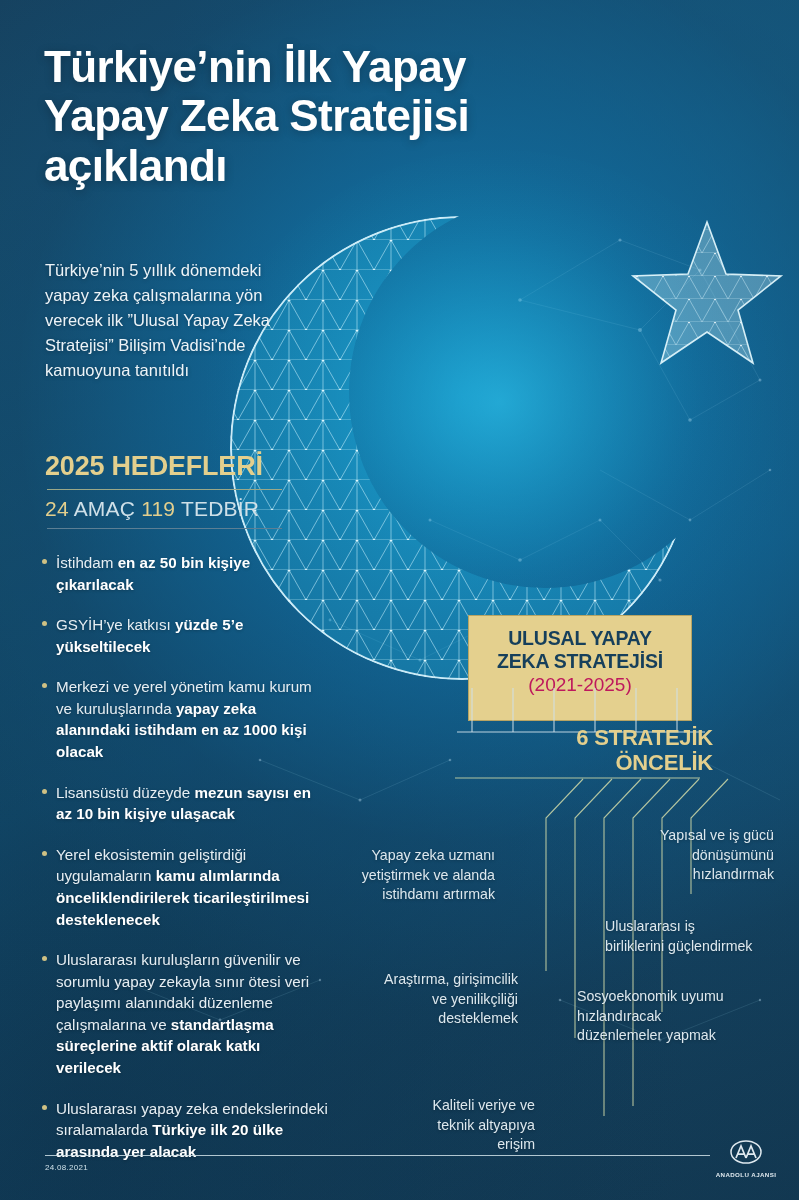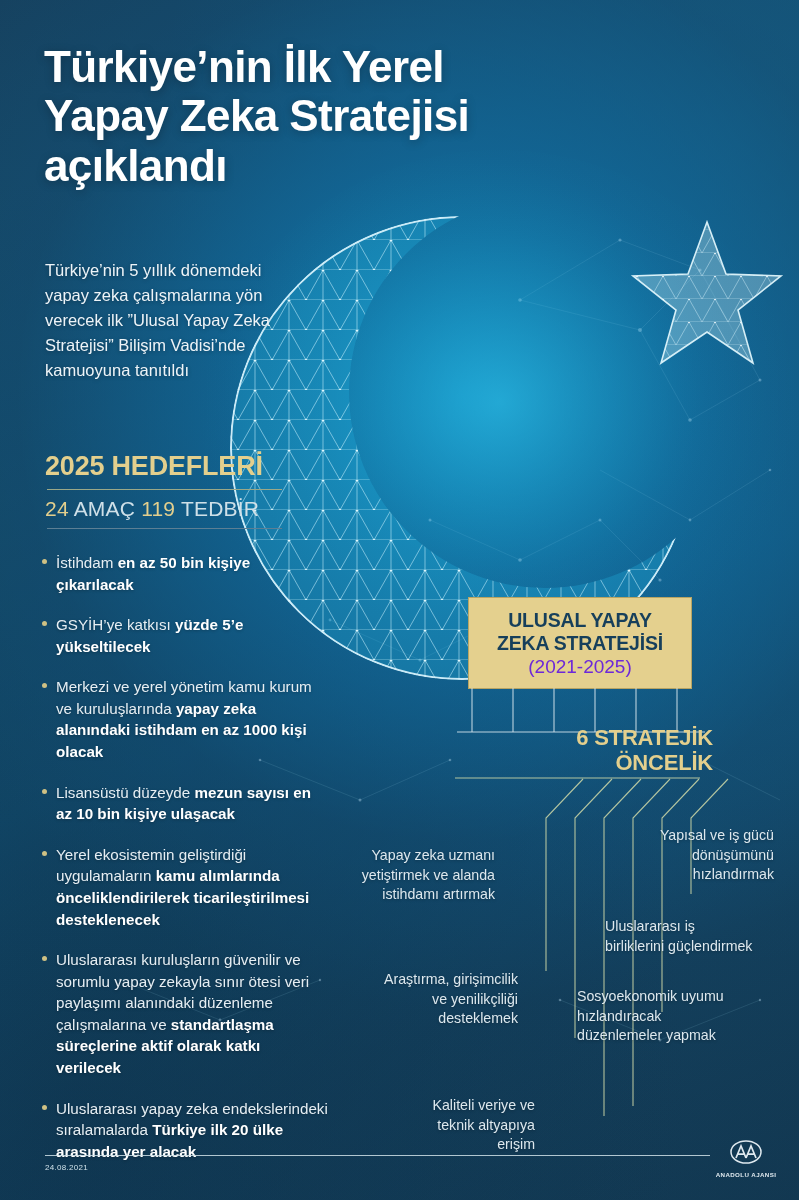--- a/index.html
+++ b/index.html
@@ -57,31 +57,31 @@
     color:#e6eef3;font-size:15.2px;line-height:1.42;
     text-shadow:0 1px 3px rgba(0,0,0,0.25);
   }
   .bullet:before{
     content:"";position:absolute;left:2px;top:7px;
     width:5px;height:5px;border-radius:50%;background:#cfc184;
   }
   .bullet b{color:#ffffff;font-weight:bold;}
   
   .goldbox{
-    position:absolute;left:468px;top:597px;width:224px;
+    position:absolute;left:468px;top:615px;width:224px;
     background:#e4d08e;border:1px solid #b8a463;
-    padding:11px 8px 9px 8px;box-sizing:border-box;
+    padding:11px 8px 23px 8px;box-sizing:border-box;
     text-align:center;
   }
   .goldbox .l1{
     color:#163f5b;font-weight:bold;font-size:19.5px;line-height:1.16;
     letter-spacing:-0.2px;
   }
   .goldbox .l2{
-    color:#6d28d9;font-size:19px;line-height:1.2;margin-top:2px;
+    color:#be185d;font-size:19px;line-height:1.2;margin-top:2px;
   }
   
   .ticks{position:absolute;left:455px;top:688px;width:255px;height:52px;}
   .prio-title{
     position:absolute;left:448px;top:726px;width:265px;text-align:right;
     color:#e3cf8d;font-weight:bold;font-size:22px;line-height:1.12;
     letter-spacing:-0.2px;
   }
   .connectors{position:absolute;left:340px;top:776px;width:450px;height:360px;}
   
@@ -192,21 +192,21 @@
       <clipPath id="starclip">
         <polygon points="707,222 726,274 781,276 738,310 753,363 707,332 661,363 676,310 633,276 688,274"></polygon>
       </clipPath>
       <g clip-path="url(#starclip)">
         <rect x="620" y="210" width="180" height="170" fill="url(#mesh2)"></rect>
       </g>
     </g>
   </svg>
 
   <div class="title">
-    <div>Türkiye’nin İlk Yerel</div>
+    <div>Türkiye’nin İlk Yapay</div>
     <div>Yapay Zeka Stratejisi</div>
     <div>açıklandı</div>
   </div>
 
   <div class="subtitle">Türkiye’nin 5 yıllık dönemdeki yapay zeka çalışmalarına yön verecek ilk ”Ulusal Yapay Zeka Stratejisi” Bilişim Vadisi’nde kamuoyuna tanıtıldı</div>
 
   <div class="goals-head">
     <div class="goals-title">2025 HEDEFLERİ</div>
     <div class="goals-rule"></div>
     <div class="goals-sub">

